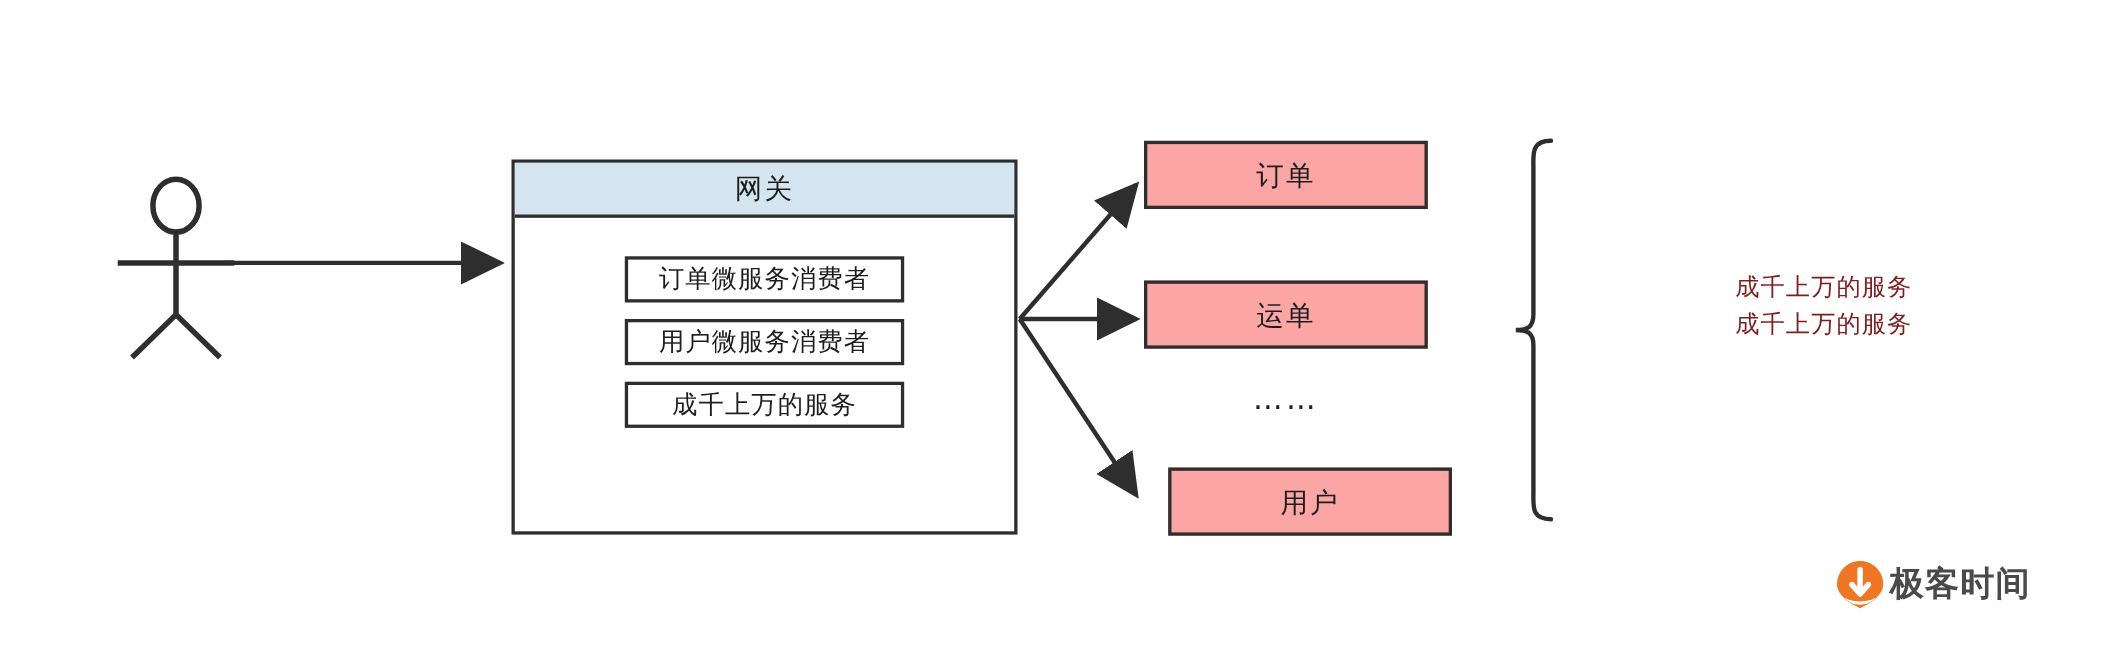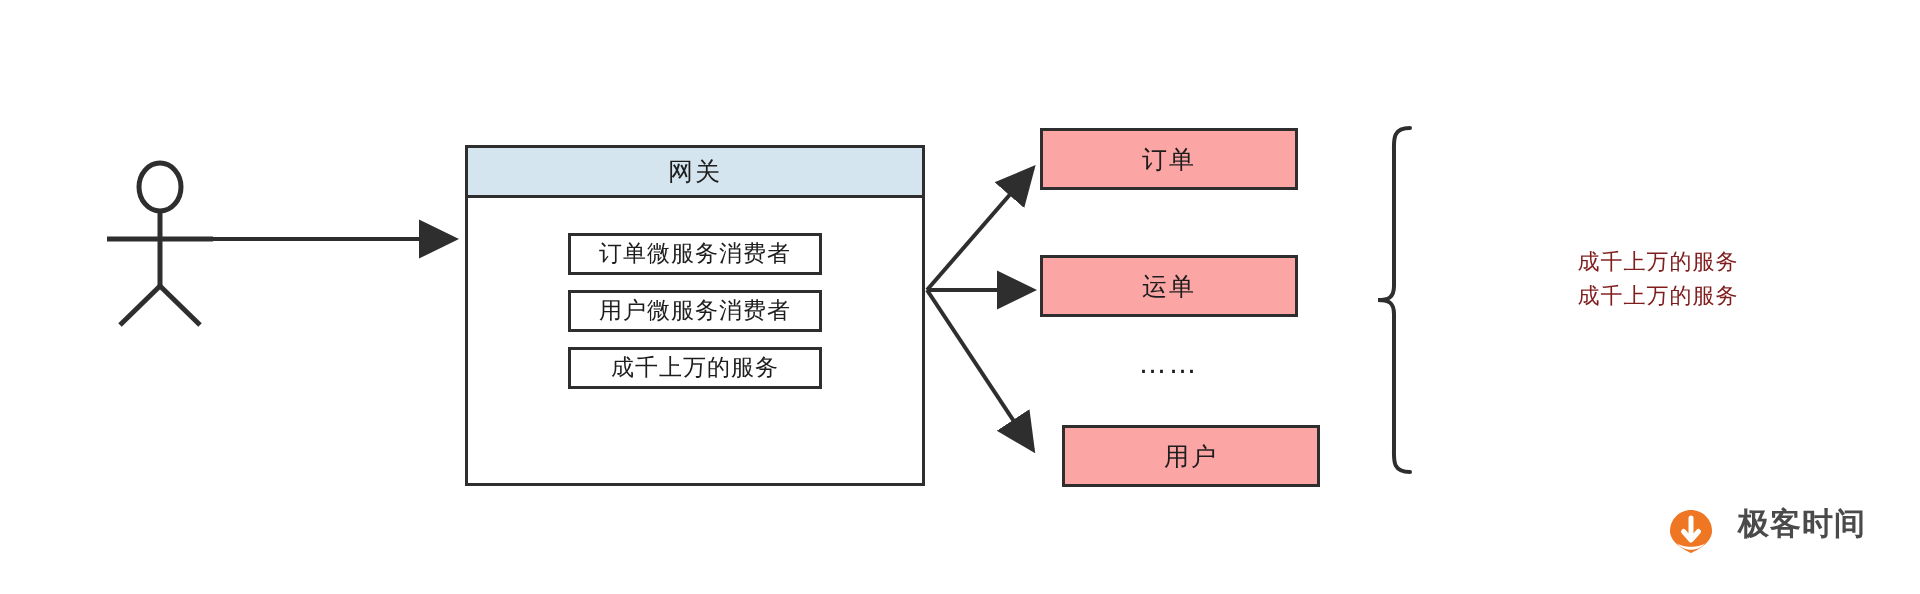--- a/index.html
+++ b/index.html
@@ -113,22 +113,22 @@
     line-height: 34px;
     color: #7f1d1d;
     letter-spacing: 1px;
   }
 
   
   .logo {
     left: 1668px;
     top: 508px;
     display: flex;
-    align-items: flex-start;
-    gap: 24px;
+    align-items: center;
+    gap: 4px;
   }
   .logo-mark {
     width: 46px;
     height: 46px;
     position: relative;
   }
   .logo-text {
     font-size: 31px;
     font-weight: bold;
     color: #4a4a4a;

